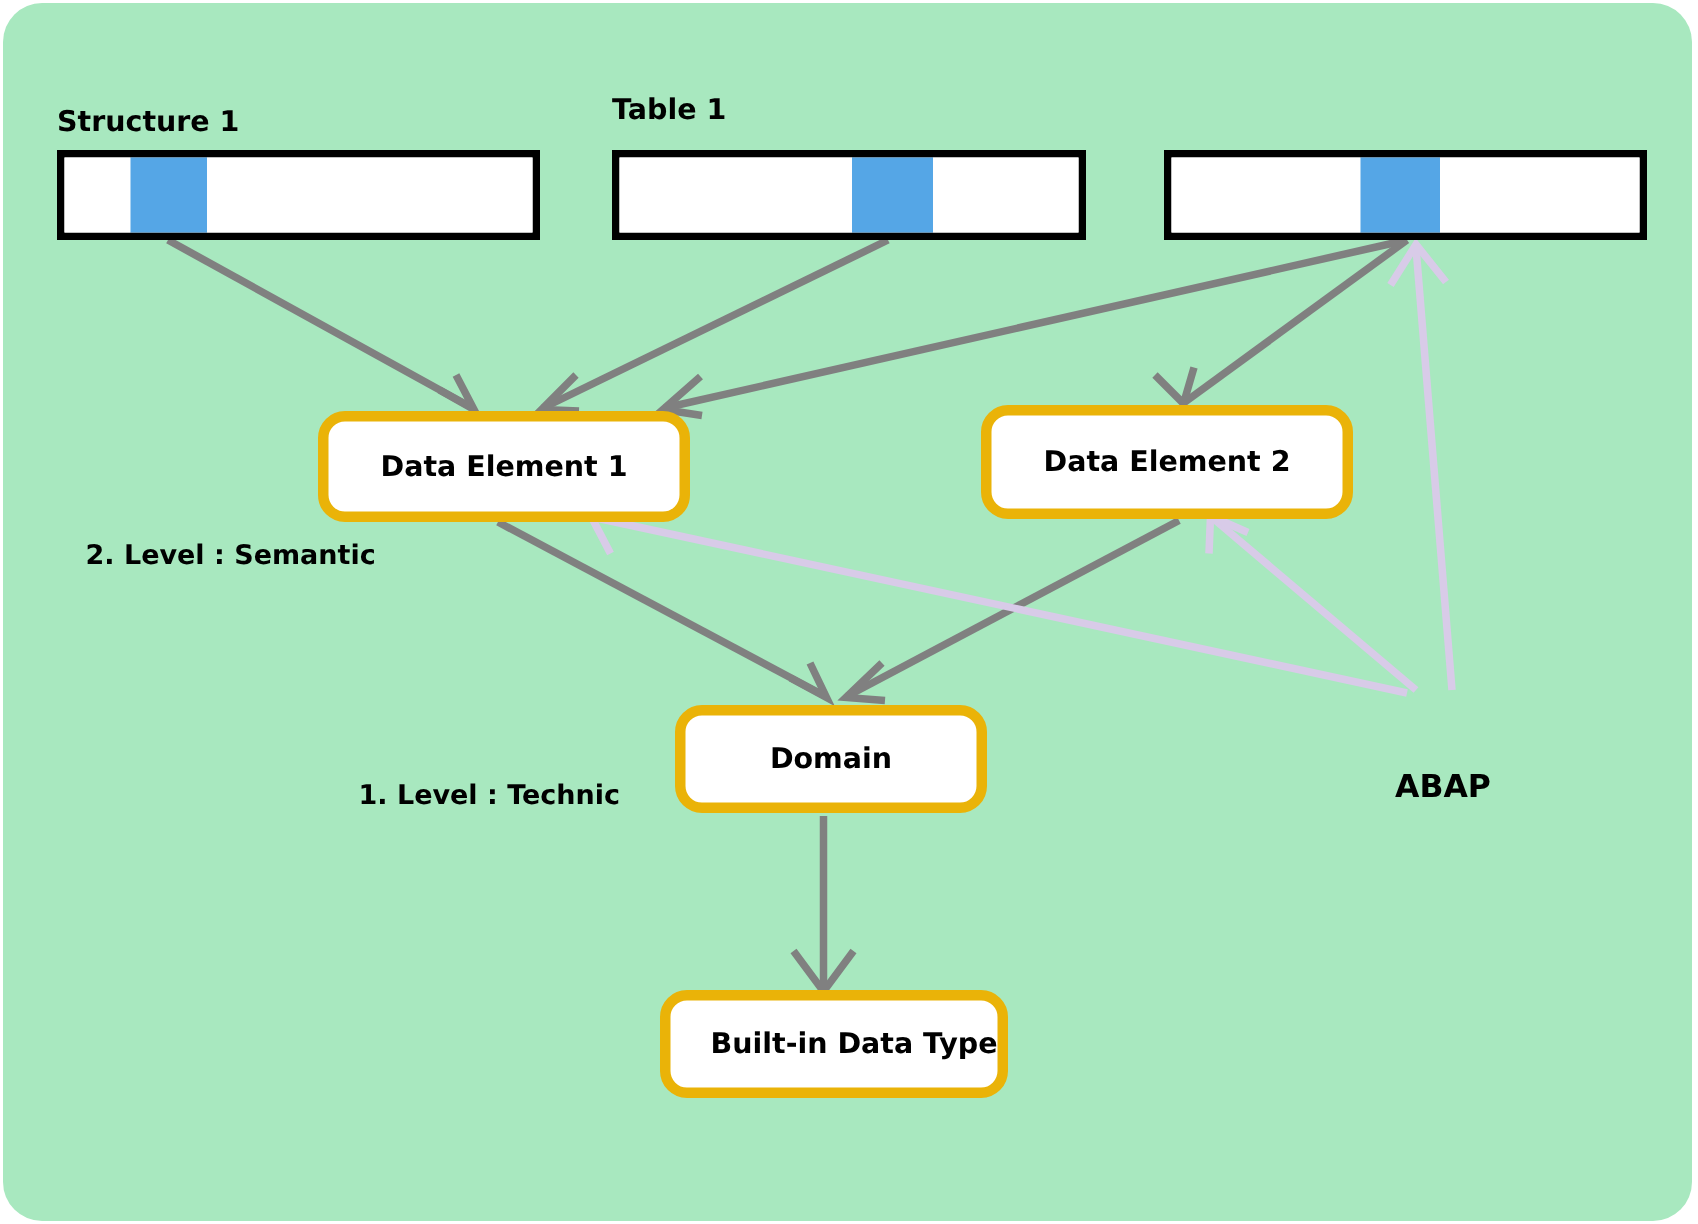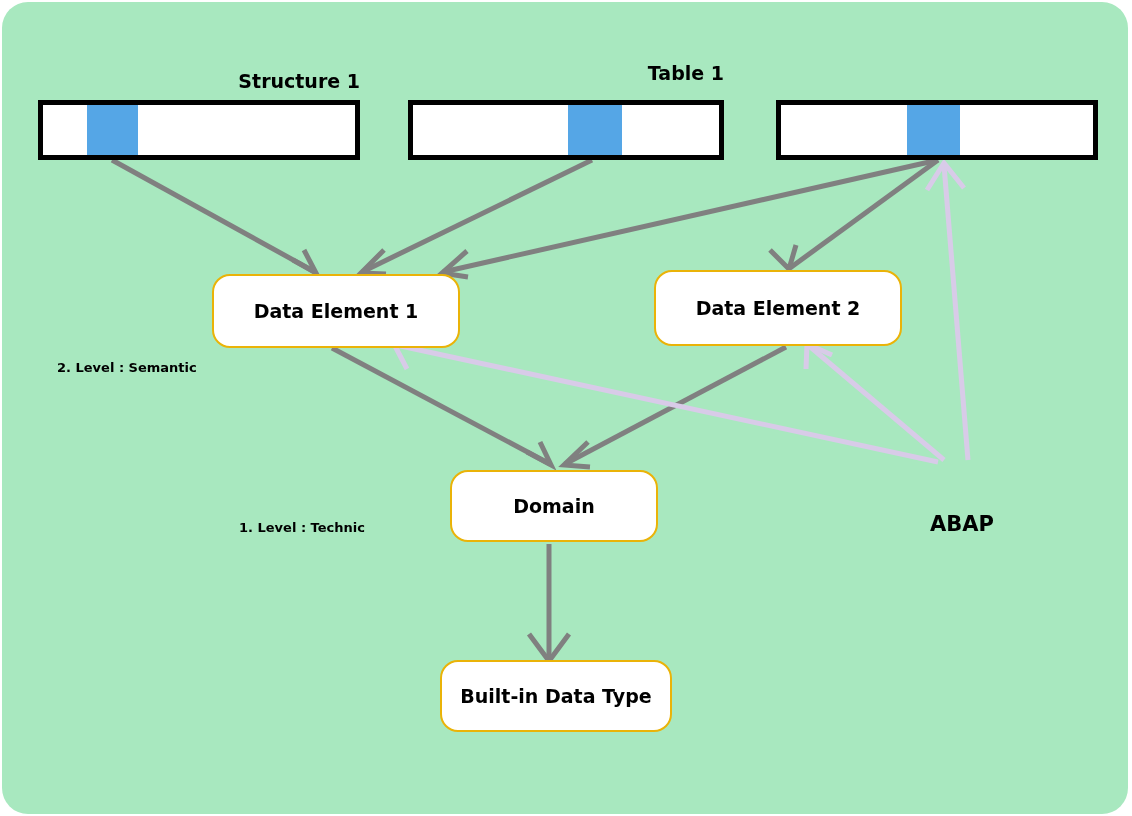--- a/index.html
+++ b/index.html
@@ -46,46 +46,46 @@
     height: 100%;
   }
   .record .cell.highlight {
     background: #55a6e6;
   }
   .record-title {
     position: absolute;
     font-size: 19px;
     font-weight: bold;
     color: #000000;
-    text-align: right;
+    text-align: left;
     white-space: nowrap;
   }
 
   
   .entity {
     position: absolute;
     background: #ffffff;
-    border: 2px solid #eab308;
+    border: 7px solid #eab308;
     border-radius: 18px;
     box-sizing: border-box;
     display: flex;
     align-items: center;
     justify-content: center;
   }
   .entity span {
     font-size: 19px;
     font-weight: bold;
     color: #000000;
     white-space: nowrap;
   }
 
   
   .note {
     position: absolute;
-    font-size: 13px;
+    font-size: 18px;
     font-weight: bold;
     color: #000000;
     white-space: nowrap;
   }
   .note.plain {
     font-weight: bold;
     font-size: 21px;
   }
 </style>
 </head>
@@ -158,21 +158,21 @@
   </div>
 
   <div class="entity" style="left:654px; top:270px; width:248px; height:76px;text-align:center;">
     <span>Data Element 2</span>
   </div>
 
   <div class="entity" style="left:450px; top:470px; width:208px; height:72px;">
     <span>Domain</span>
   </div>
 
-  <div class="entity" style="left:440px; top:660px; width:232px; height:72px;">
+  <div class="entity" style="left:440px; top:660px; width:232px; height:72px;justify-content:flex-end;">
     <span>Built-in Data Type</span>
   </div>
 
   <div class="note" style="left:57px; top:360px;">2. Level : Semantic</div>
 
   <div class="note" style="left:239px; top:520px;">1. Level : Technic</div>
 
   <div class="note plain" style="left:930px; top:468px;margin-top:44px;">ABAP</div>
 
 </div>

